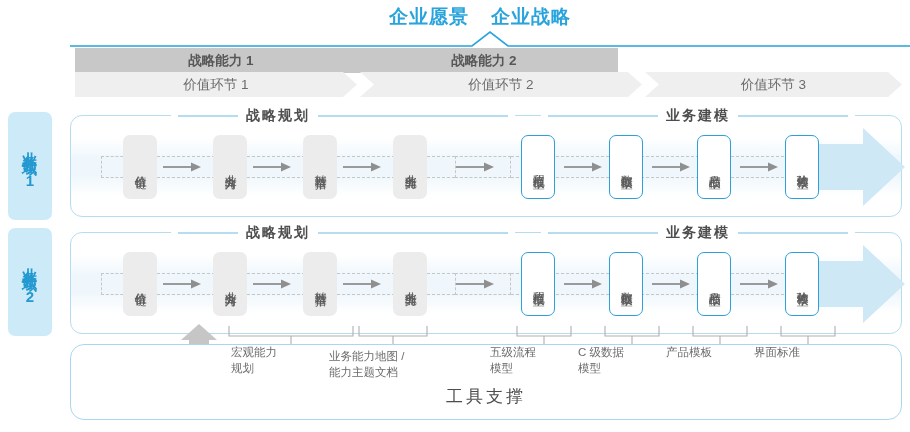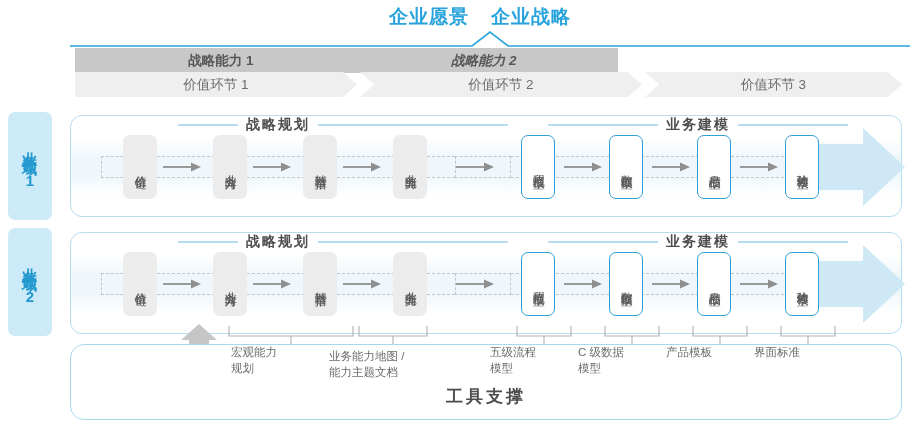--- a/index.html
+++ b/index.html
@@ -71,21 +71,21 @@
   
   .track{
     position:absolute;height:22px;border-top:1.3px dashed #c6c6c6;border-bottom:1.3px dashed #c6c6c6;
     box-sizing:border-box;
   }
   .track.seg{border-left:1.3px dashed #c6c6c6;border-right:1.3px dashed #c6c6c6;}
 
   
   .sec-head{
     position:absolute;display:flex;align-items:center;gap:8px;
-    background:#ffffff;padding:0 7px;margin-top:9px;
+    background:#ffffff;padding:0 7px;
   }
   .sec-head .txt{color:#4d4d4d;font-size:14px;font-weight:bold;letter-spacing:2px;white-space:nowrap;}
   .sec-head .ln{height:1.3px;background:#b6dcf0;}
 
   
   .node{
     position:absolute;width:34px;height:64px;border-radius:7px;
     display:flex;align-items:center;justify-content:center;
     box-sizing:border-box;
   }
@@ -103,21 +103,21 @@
   .big-arrow{position:absolute;}
 
   
   .tool-box{
     position:absolute;left:70px;width:832px;
     border:1.3px solid #a8d8ef;border-radius:14px;background:#ffffff;
     box-sizing:border-box;
   }
   .tool-title{
     position:absolute;width:100%;text-align:center;
-    color:#4d4d4d;font-size:17px;font-weight:bold;letter-spacing:3px;
+    color:#4d4d4d;font-size:17px;font-weight:normal;letter-spacing:3px;
   }
   .tool-label{
     position:absolute;text-align:left;color:#6b6b6b;font-size:11.5px;
     line-height:1.35;white-space:pre-line;
   }
   .tool-chip{
     position:absolute;border:1.2px solid #bcdff2;border-radius:8px;background:#ffffff;
     display:flex;align-items:center;justify-content:center;text-align:center;
     color:#5a5a5a;font-size:11.5px;line-height:1.35;font-weight:bold;white-space:pre-line;
     letter-spacing:1px;
@@ -135,21 +135,21 @@
   </div>
 
   <div class="peak-line">
     <svg width="840" height="20" viewBox="0 0 840 20">
       <path d="M0,16 L402,16 L420,2 L438,16 L840,16" fill="none" stroke="#29a3dc" stroke-width="1.6"></path>
     </svg>
   </div>
 
   <div class="cap-row">
     <div class="cap-cell" style="left:0px;width:268px;padding-left:12px;">战略能力 1</div>
-    <div class="cap-cell" style="left:275px;width:268px;font-style:italic;">战略能力 2</div>
+    <div class="cap-cell" style="left:275px;width:268px;">战略能力 2</div>
   </div>
 
   <div class="vc-row">
     <div class="vc-cell first" style="left:0px;width:282px;">价值环节 1</div>
     <div class="vc-cell ch" style="left:285px;width:282px;">价值环节 2</div>
     <div class="vc-cell ch" style="left:570px;width:257px;">价值环节 3</div>
   </div>
 
   <div class="side-label" style="top:112px;height:108px;">
     <span>业务领域 1</span>

